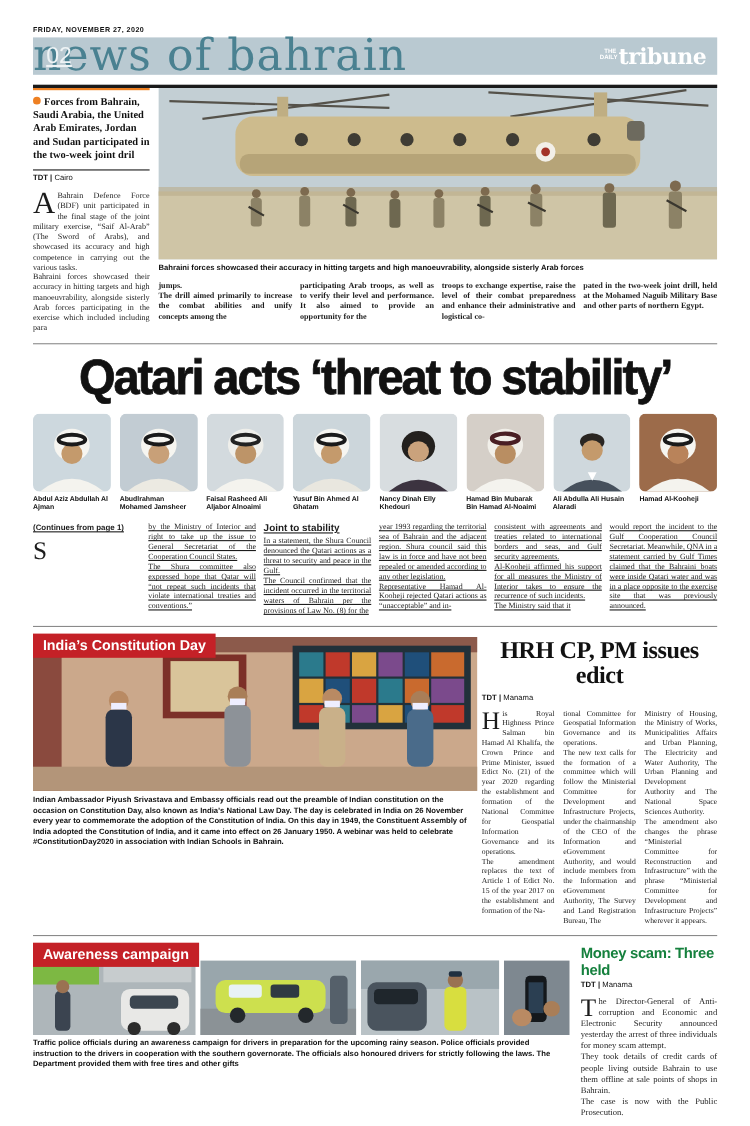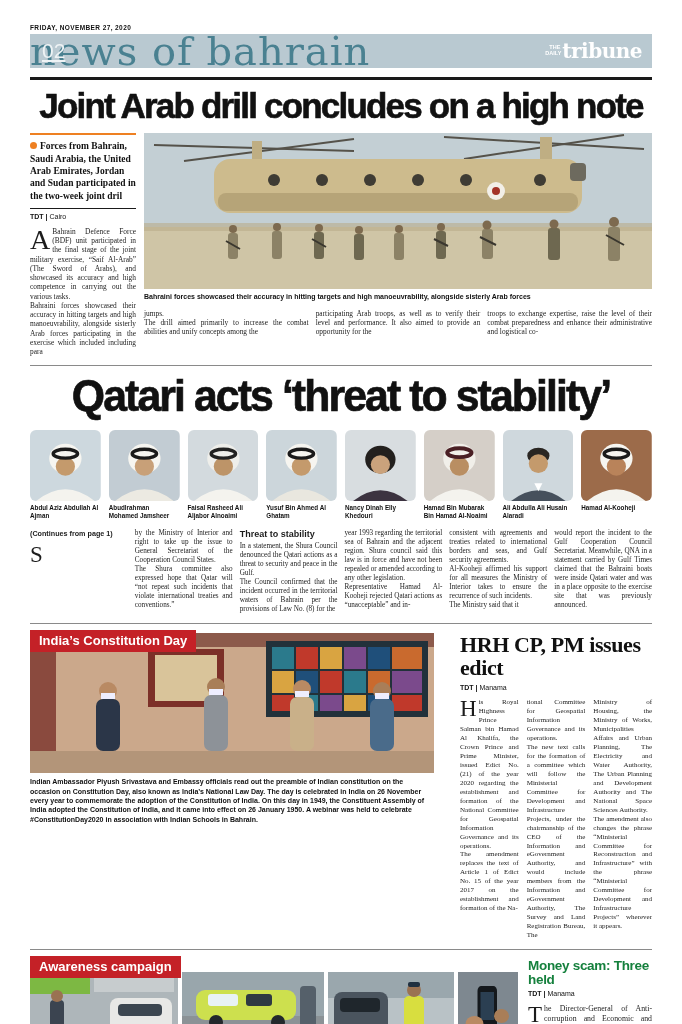--- a/index.html
+++ b/index.html
@@ -12,21 +12,21 @@
   .pgnum{color:#eef3f5;font:400 21px "Liberation Sans",sans-serif;margin-left:12px;z-index:1;text-decoration:underline;}
   .section-title{position:absolute;left:0;right:0;text-align:left;font:400 40px/34px "DejaVu Serif",serif;color:#4a8191;letter-spacing:1px;}
   .masthead{margin-left:auto;margin-right:10px;color:#fff;display:flex;align-items:center;z-index:1;}
   .mast-small{display:inline-block;width:15px;font:bold 5.5px/1.05 "Liberation Sans",sans-serif;text-align:right;margin-right:2px;}
   .mast-big{font:bold 20px/1 "DejaVu Serif",serif;letter-spacing:-.5px;}
   .top-rule{height:2.5px;background:#1a1a1a;margin-top:9px;}
 
   
   h1{margin:8px 0 9px;font:bold 35px/1.05 "Liberation Sans",sans-serif;letter-spacing:-1.8px;text-align:center;white-space:nowrap;color:#111;-webkit-text-stroke:.6px #111;}
   h2{margin:6px 0 10px;font:bold 45px/1.05 "Liberation Sans",sans-serif;letter-spacing:-2px;text-align:center;white-space:nowrap;color:#111;-webkit-text-stroke:.7px #111;transform:scaleX(.95);}
-  h3{margin:0 0 5px;font:bold 22px/1.05 "Liberation Serif",serif;letter-spacing:-.4px;color:#111;}
+  h3{margin:0 0 5px;font:bold 22px/1.05 "Liberation Serif",serif;letter-spacing:-.4px;color:#111;text-align:center;}
   h4{margin:0 0 3px;font:bold 13.5px/1.05 "Liberation Sans",sans-serif;letter-spacing:-.3px;color:#15803d;}
 
   
   .byline{font:bold 7px "Liberation Sans",sans-serif;margin-bottom:7px;color:#111;}
   .byline .loc{font-weight:normal;}
   .flow{white-space:pre-line;}
   .justify{text-align:justify;}
   .dropcap{float:left;font:400 28px/23px "Liberation Serif",serif;margin:1px 2px 0 0;}
   .dropcap.small{font-size:23px;line-height:19px;}
   .caption{font:bold 7px/1.35 "Liberation Sans",sans-serif;color:#111;}
@@ -36,40 +36,40 @@
   .lead-left{width:106px;flex:none;}
   .orange-rule{border-top:2.5px solid #ee8022;margin-bottom:5px;}
   .standfirst{font:bold 9.5px/1.3 "Liberation Serif",serif;color:#111;}
   .bullet{display:inline-block;width:7px;height:7px;border-radius:50%;background:#ee8022;margin-right:3px;}
   .dark-rule{border-top:1.5px solid #1a1a1a;margin:6px 0 4px;}
   .bodytext{font-size:7.4px;line-height:1.25;}
   .lead-right{flex:1;display:flex;flex-direction:column;min-width:0;}
   .lead-photo{height:156px;}
   .lead-photo svg{display:block;width:100%;height:100%;}
   .lead-caption{margin:3px 0 7px;}
-  .cols5{display:flex;gap:7px;}
+  .cols5{display:flex;gap:7px;font-weight:bold;}
   .cols5 .col{flex:1;font-size:7.4px;line-height:1.25;}
 
   .section-rule{border-top:1px solid #8a8a8a;margin-top:9px;}
 
   
   .portraits{display:flex;gap:8px;}
   .portrait{flex:1;min-width:0;}
   .portrait-img{height:71px;border-radius:6px;overflow:hidden;}
   .portrait-img svg{display:block;width:100%;height:100%;}
   .portrait-name{font:bold 6.3px/1.3 "Liberation Sans",sans-serif;margin-top:3px;color:#111;}
 
   
-  .qcols{display:flex;gap:7px;margin-top:9px;}
+  .qcols{display:flex;gap:7px;margin-top:9px;text-decoration:underline;}
   .qcol{flex:1;font-size:7.2px;line-height:1.25;min-width:0;}
   .continues{font:bold 7.2px "Liberation Sans",sans-serif;margin-bottom:6px;}
   .subhead{font:bold 9px "Liberation Sans",sans-serif;margin-bottom:3px;}
 
   
-  .bottom-row{display:flex;gap:26px;margin-top:9px;}
+  .bottom-row{display:flex;gap:4px;margin-top:9px;}
   .india{width:404px;flex:none;}
   .india-photo{height:140px;position:relative;}
   .india-photo svg{display:block;width:100%;height:100%;}
   .photo-label{position:absolute;top:-3px;left:0;background:#c42127;color:#fff;font:bold 13px "Liberation Sans",sans-serif;padding:3px 9px 4px;z-index:2;white-space:nowrap;}
   .india-caption{margin-top:4px;}
   .edict{flex:1;min-width:0;}
   .ecols{display:flex;gap:8px;}
   .ecol{flex:1;font-size:7px;line-height:1.28;min-width:0;}
 
   
@@ -93,21 +93,20 @@
   <div class="band">
     <span class="pgnum">02</span>
     <span class="section-title">news of bahrain</span>
     <span class="masthead">
         <span class="mast-small">THE DAILY</span>
         <span class="mast-big">tribune</span>
       </span>
   </div>
   <div class="top-rule"></div>
 
-  <h1>Joint Arab drill concludes on a high note</h1>
 
   <div class="lead-row">
     <div class="lead-left">
       <div class="orange-rule"></div>
       <div class="standfirst"><span class="bullet"></span><span>Forces from Bahrain, Saudi Arabia, the United Arab Emirates, Jordan and Sudan participated in the two-week joint dril</span></div>
       <div class="dark-rule"></div>
       <div class="byline"><span>TDT</span> <span>|</span> <span class="loc">Cairo</span></div>
       <div class="bodytext justify"><span class="dropcap">A</span><span class="flow">Bahrain Defence Force (BDF) unit participated in the final stage of the joint military exercise, “Saif Al-Arab” (The Sword of Arabs), and showcased its accuracy and high competence in carrying out the various tasks.
 Bahraini forces showcased their accuracy in hitting targets and high manoeuvrability, alongside sisterly Arab forces participating in the exercise which included including para</span></div>
     </div>
@@ -166,20 +165,21 @@
             <line x1="462" y1="102" x2="480" y2="112"></line>
           </g>
         </svg>
       </div>
       <div class="caption lead-caption">Bahraini forces showcased their accuracy in hitting targets and high manoeuvrability, alongside sisterly Arab forces</div>
       <div class="cols5">
         <div class="col justify flow">jumps.
 The drill aimed primarily to increase the combat abilities and unify concepts among the</div>
         <div class="col justify flow">participating Arab troops, as well as to verify their level and performance. It also aimed to provide an opportunity for the</div>
         <div class="col justify flow">troops to exchange expertise, raise the level of their combat preparedness and enhance their administrative and logistical co-</div>
+        <div class="col justify flow">pated in the two-week joint drill, held at the Mohamed Naguib Military Base and other parts of northern Egypt.</div>
       </div>
     </div>
   </div>
 
   <div class="section-rule"></div>
 
   <h2>Qatari acts ‘threat to stability’</h2>
 
   <div class="portraits">
     <div class="portrait">
@@ -281,21 +281,21 @@
   </div>
 
   <div class="qcols">
     <div class="qcol justify">
       <div class="continues">(Continues from page 1)</div>
       <span class="dropcap small">S</span>
     </div>
     <div class="qcol justify flow">by the Ministry of Interior and right to take up the issue to General Secretariat of the Cooperation Council States.
 The Shura committee also expressed hope that Qatar will “not repeat such incidents that violate international treaties and conventions.”</div>
     <div class="qcol justify">
-      <div class="subhead">Threat to stability</div>
+      <div class="subhead">Joint to stability</div>
       <span class="flow">In a statement, the Shura Council denounced the Qatari actions as a threat to security and peace in the Gulf.
 The Council confirmed that the incident occurred in the territorial waters of Bahrain per the provisions of Law No. (8) for the</span>
     </div>
     <div class="qcol justify flow">year 1993 regarding the territorial sea of Bahrain and the adjacent region. Shura council said this law is in force and have not been repealed or amended according to any other legislation.
 Representative Hamad Al-Kooheji rejected Qatari actions as “unacceptable” and in-</div>
     <div class="qcol justify flow">consistent with agreements and treaties related to international borders and seas, and Gulf security agreements.
 Al-Kooheji affirmed his support for all measures the Ministry of Interior takes to ensure the recurrence of such incidents.
 The Ministry said that it</div>
     <div class="qcol justify flow">would report the incident to the Gulf Cooperation Council Secretariat. Meanwhile, QNA in a statement carried by Gulf Times claimed that the Bahraini boats were inside Qatari water and was in a place opposite to the exercise site that was previously announced.</div>
   </div>

